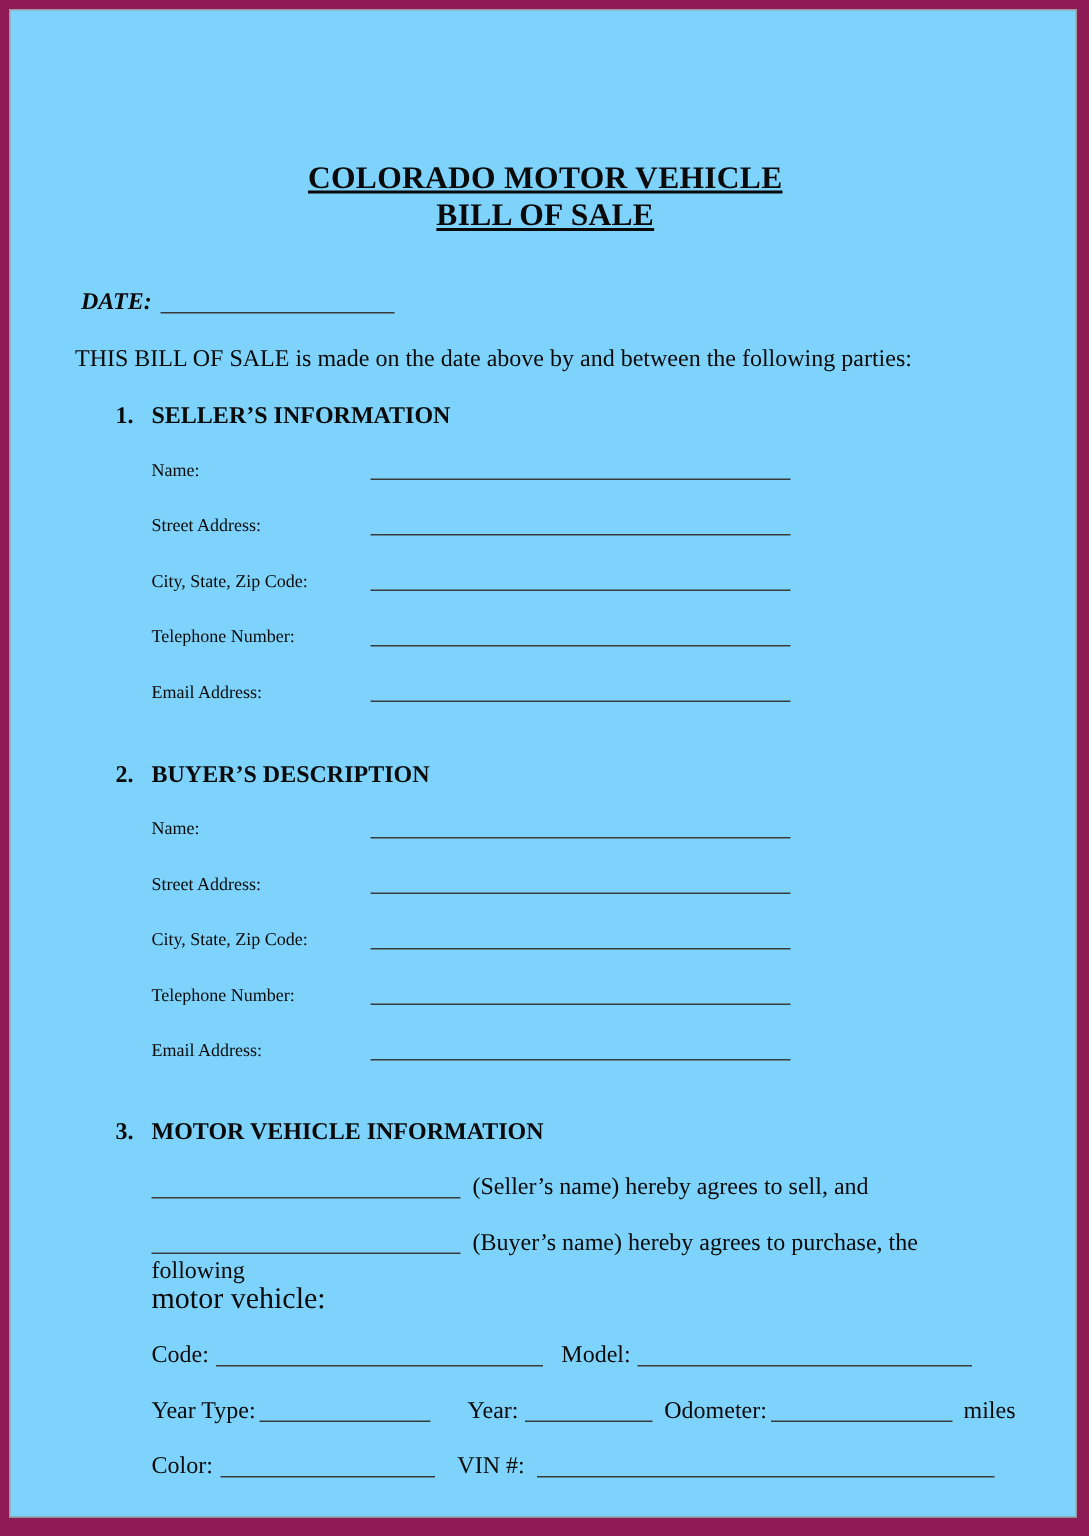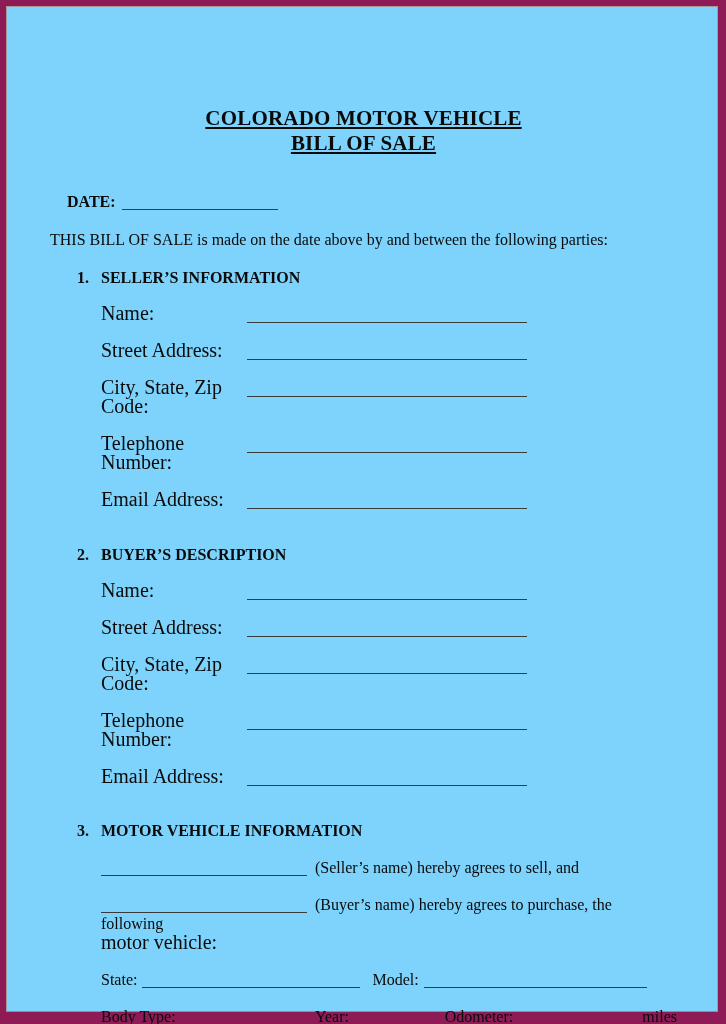--- a/index.html
+++ b/index.html
@@ -22,21 +22,21 @@
     padding: 0 40px 0 43px;
   }
   .doc-title {
     margin: 99px 0 0 0;
     text-align: center;
     font-size: 21px;
     font-weight: bold;
     letter-spacing: 0.2px;
   }
   .title-line { display: block; line-height: 25px; text-decoration: underline; }
-  .date-row { margin: 36px 0 0 17px; font-size: 16px; line-height: 20px; }
+  .date-row { margin: 36px 0 0 4px; font-size: 16px; line-height: 20px; font-style: italic; }
   .date-label { font-weight: bold; }
   .blank {
     display: inline-block;
     height: 5px;
     border-bottom: 1px solid var(--line-color);
     position: relative;
     top: 3px;
   }
   .date-blank { width: 156px; margin-left: 6px; }
   .intro { margin: 18px 0 0 0; font-size: 16px; line-height: 19px; }
@@ -46,21 +46,21 @@
     font-size: 16px; line-height: 19px;
     font-weight: bold;
     display: flex;
   }
   .sec-head.gap-large { margin-top: 36px; }
   .sec-head.gap-large3 { margin-top: 35px; }
   .sec-num { width: 24px; flex-shrink: 0; }
   .field-row {
     margin-top: 18px;
     padding-left: 51px;
-    font-size: 20px; line-height: 19px;
+    font-size: 12px; line-height: 19px;
     display: flex;
     align-items: baseline;
   }
   .field-row.first { margin-top: 17px; }
   .field-label { width: 146px; flex-shrink: 0; }
   .field-blank { width: 280px; }
   .clause-row {
     margin-top: 18px;
     padding-left: 51px;
     font-size: 16px; line-height: 19px;
@@ -160,28 +160,28 @@
     <div class="clause-row">
       <span class="blank name-blank"></span><span>(Seller’s name) hereby agrees to sell, and</span>
     </div>
 
     <div class="clause-row">
       <span class="blank name-blank"></span><span>(Buyer’s name) hereby agrees to purchase, the following</span>
     </div>
     <div class="clause-cont">motor vehicle:</div>
 
     <div class="v-row">
-      <span>State:</span>
+      <span>Code:</span>
       <span class="blank w218 ml5"></span>
       <span class="ml30">Model:</span>
       <span class="blank w223 ml5"></span>
     </div>
 
     <div class="v-row">
-      <span>Body Type:</span>
+      <span>Year Type:</span>
       <span class="blank w117 ml3"></span>
       <span class="ml25">Year:</span>
       <span class="blank w88 ml4"></span>
       <span class="ml8">Odometer:</span>
       <span class="blank w125 ml3"></span>
       <span class="ml7">miles</span>
     </div>
 
     <div class="v-row">
       <span>Color:</span>

